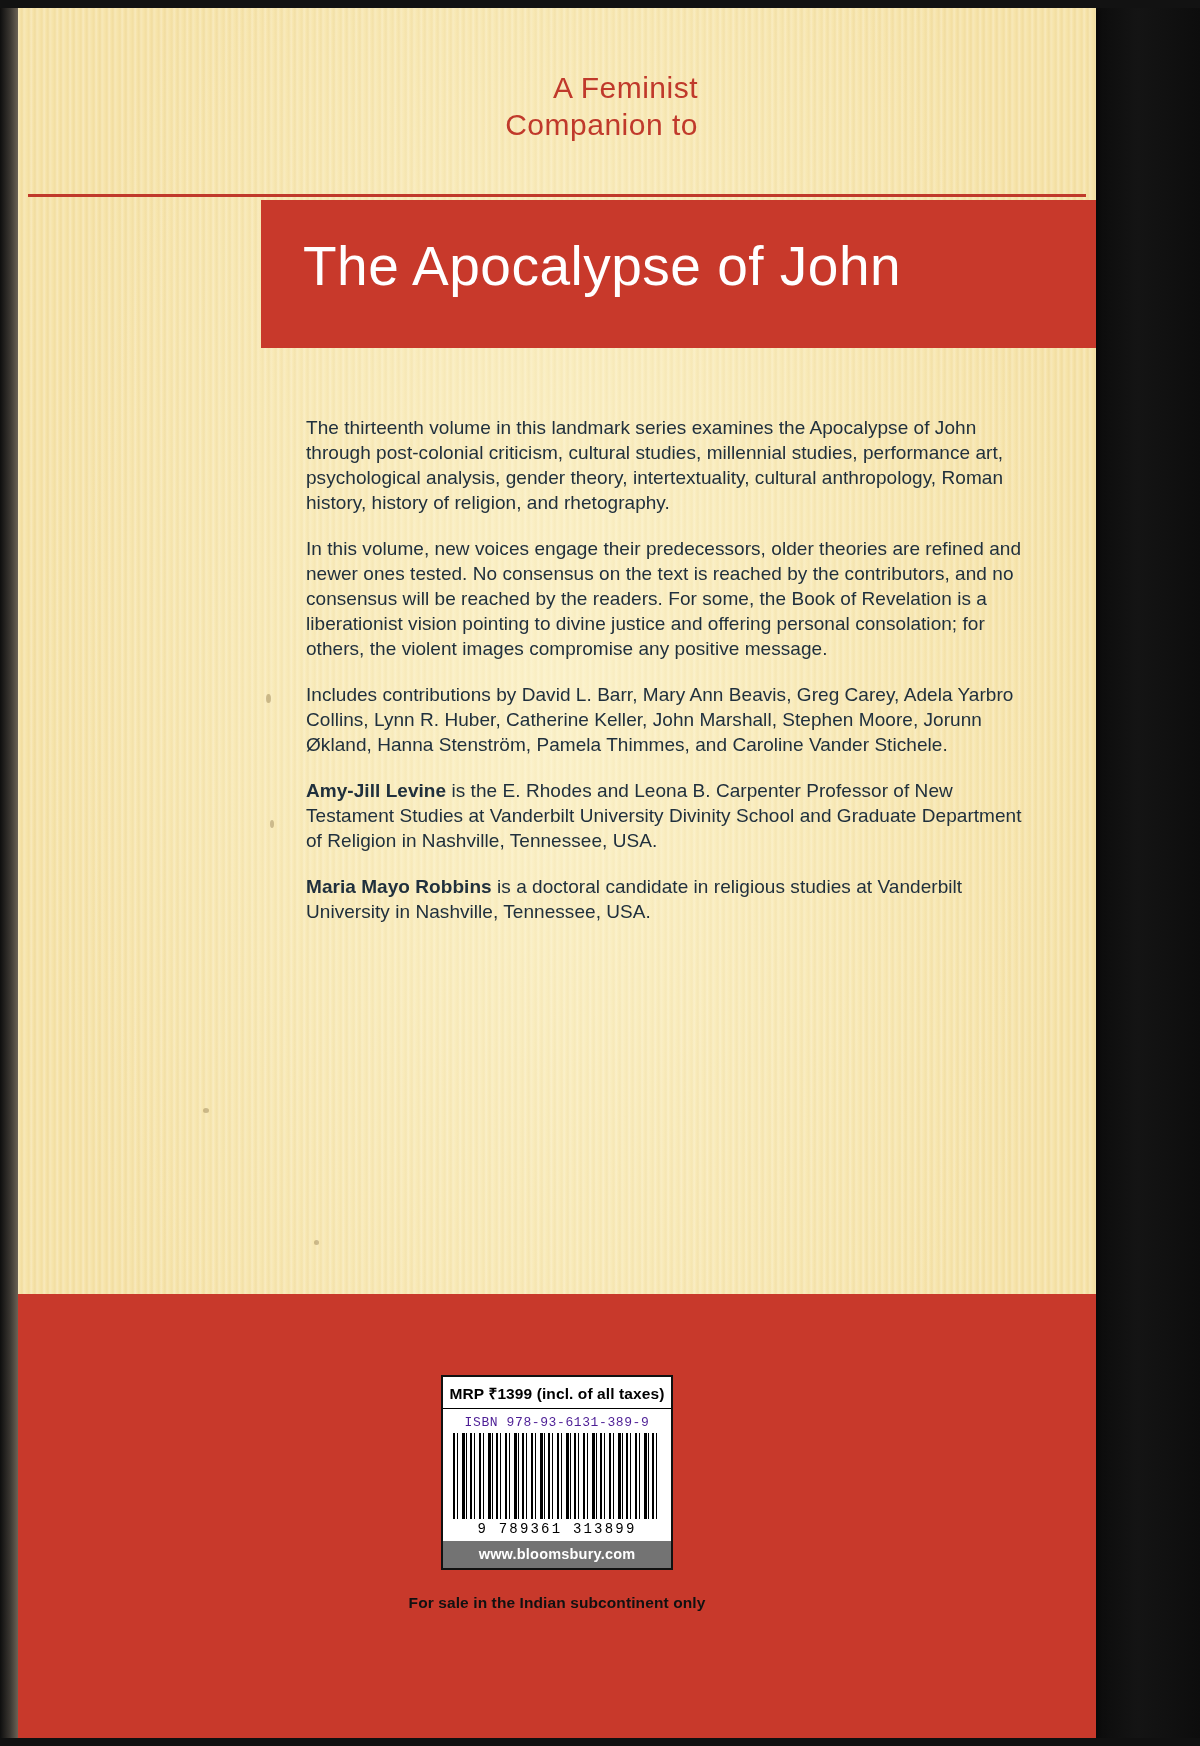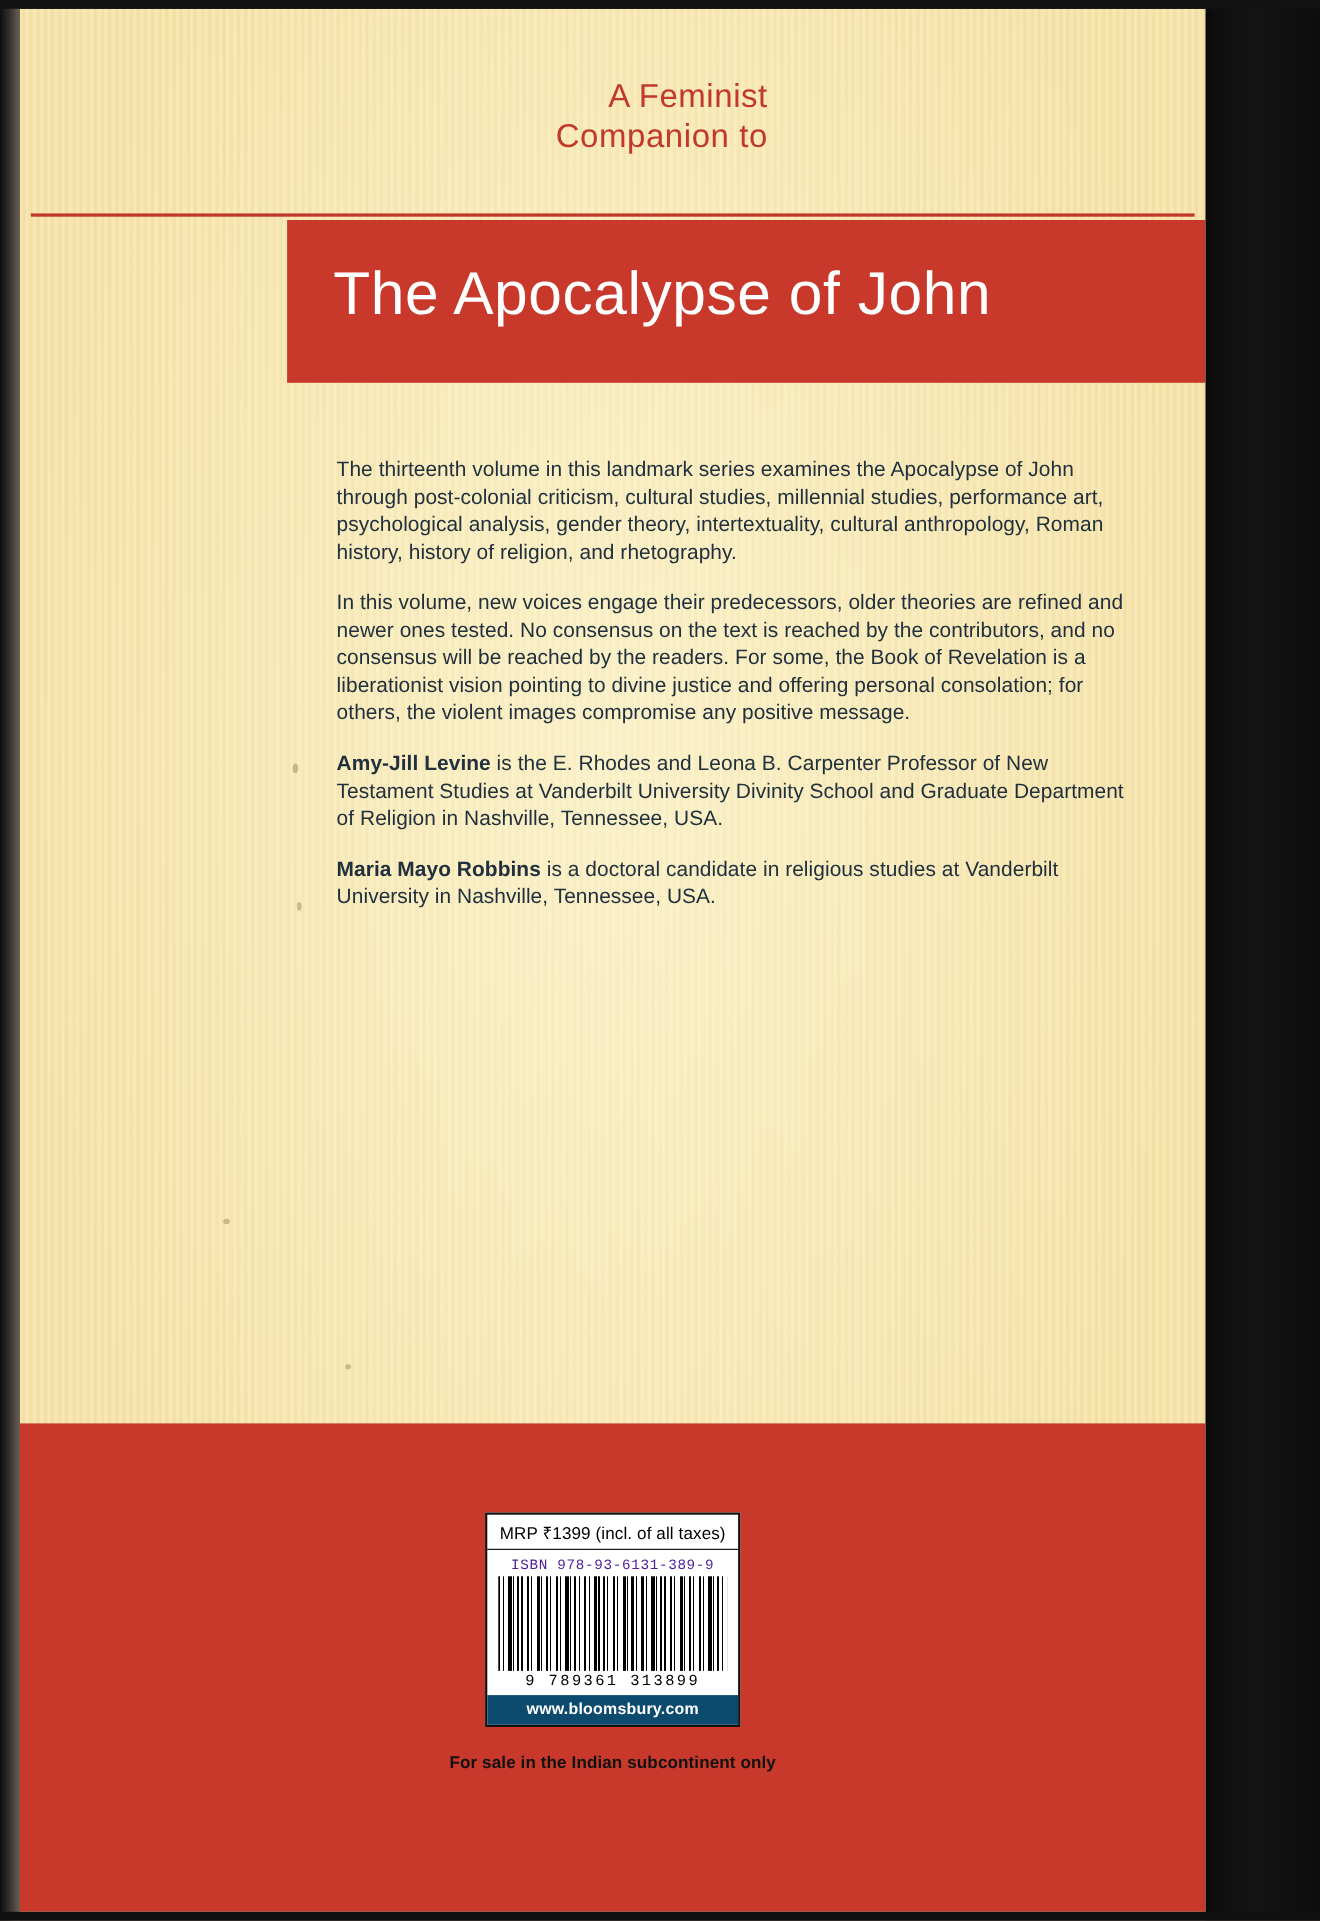--- a/index.html
+++ b/index.html
@@ -163,21 +163,21 @@
     transform: translateX(-50%);
     bottom: 168px;
     width: 228px;
     background: #ffffff;
     border: 2px solid #111;
     padding: 0;
     text-align: center;
   }
   .mrp {
     font-size: 15.5px;
-    font-weight: 400;
+    font-weight: 700;
     color: #000;
     padding: 5px 2px 4px;
     border-bottom: 1px solid #000;
     letter-spacing: .1px;
   }
   .isbn-text {
     font-family: "Liberation Mono", monospace;
     font-size: 13px;
     letter-spacing: .6px;
     color: #4c1d95;
@@ -195,21 +195,21 @@
       #000 21px, #000 22px, #fff 22px, #fff 26px);
   }
   .digits {
     font-family: "Liberation Mono", monospace;
     font-size: 14px;
     letter-spacing: 2.2px;
     color: #000;
     padding: 2px 16px 4px;
   }
   .site {
-    background: #0c4a6e;
+    background: #737373;
     color: #fff;
     font-size: 14.5px;
     font-weight: 700;
     padding: 5px 0 6px;
     letter-spacing: .2px;
   }
   .sale-note {
     position: absolute;
     left: 0;
     right: 0;
@@ -243,20 +243,21 @@
 
     <div class="rule"></div>
 
     <div class="title-band">
       <div class="main-title">The Apocalypse of John</div>
     </div>
 
     <div class="blurb">
       <p>The thirteenth volume in this landmark series examines the Apocalypse of John through post-colonial criticism, cultural studies, millennial studies, performance art, psychological analysis, gender theory, intertextuality, cultural anthropology, Roman history, history of religion, and rhetography.</p>
       <p>In this volume, new voices engage their predecessors, older theories are refined and newer ones tested. No consensus on the text is reached by the contributors, and no consensus will be reached by the readers. For some, the Book of Revelation is a liberationist vision pointing to divine justice and offering personal consolation; for others, the violent images compromise any positive message.</p>
+      <p>Includes contributions by David L. Barr, Mary Ann Beavis, Greg Carey, Adela Yarbro Collins, Lynn R. Huber, Catherine Keller, John Marshall, Stephen Moore, Jorunn Økland, Hanna Stenström, Pamela Thimmes, and Caroline Vander Stichele.</p>
       <p class="bio"><b>Amy-Jill Levine</b><span> is the E. Rhodes and Leona B. Carpenter Professor of New Testament Studies at Vanderbilt University Divinity School and Graduate Department of Religion in Nashville, Tennessee, USA.</span></p>
       <p><b>Maria Mayo Robbins</b><span> is a doctoral candidate in religious studies at Vanderbilt University in Nashville, Tennessee, USA.</span></p>
     </div>
 
     <div class="bottom-band"></div>
 
     <div class="barcode-block">
       <div class="mrp">MRP ₹1399 (incl. of all taxes)</div>
       <div class="isbn-text">ISBN 978-93-6131-389-9</div>
       <div class="bars"></div>

